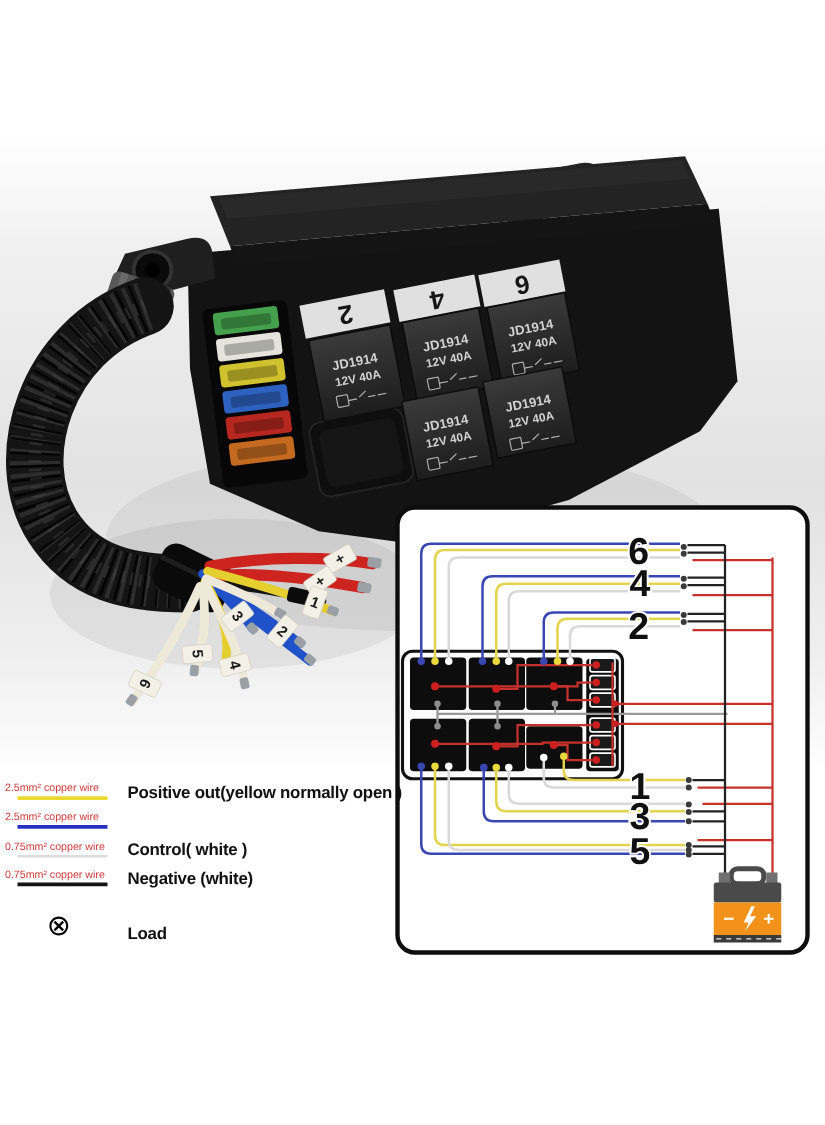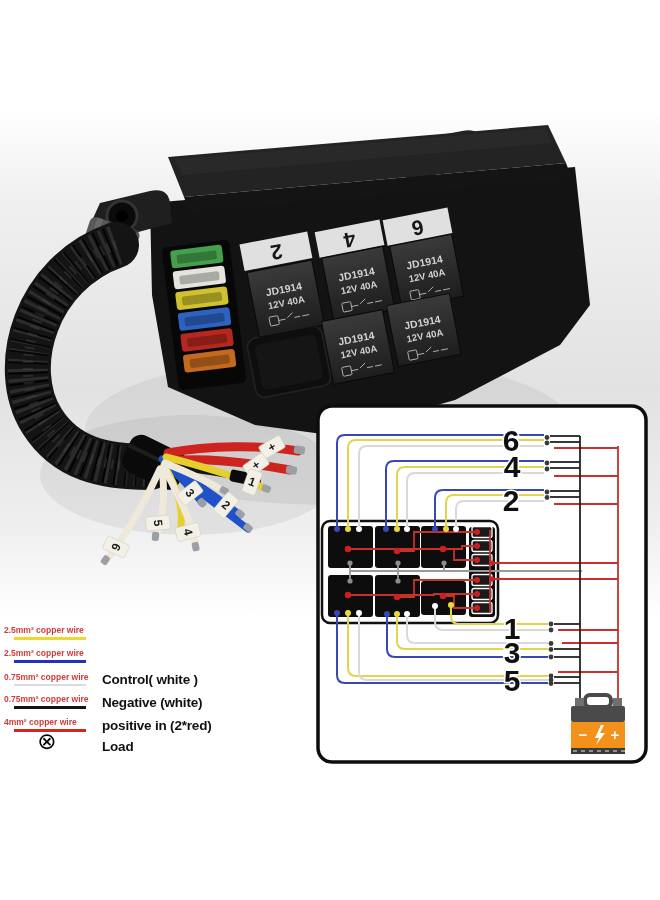--- a/index.html
+++ b/index.html
@@ -4,21 +4,21 @@
 <style>
   html,body{margin:0;padding:0;background:#fff;}
   .canvas{position:relative;width:660px;height:900px;background:#ffffff;overflow:hidden;
           font-family:"Liberation Sans",sans-serif;}
   .photo-area{position:absolute;left:0;top:95px;width:660px;height:530px;}
   .diagram-area{position:absolute;left:314px;top:399px;width:336px;height:370px;}
   
   .legend{position:absolute;left:0px;top:614px;width:320px;height:160px;}
   .lrow{position:absolute;left:0;display:flex;align-items:flex-end;height:20px;}
   .lrow .lkey{width:94px;display:flex;flex-direction:column;align-items:flex-start;}
-  .gauge{font-size:8.5px;color:#cf3b3b;line-height:1.15;padding-left:4px;white-space:nowrap;font-weight:bold;}
+  .gauge{font-size:8.5px;color:#cf3b3b;line-height:1.15;padding-left:4px;white-space:nowrap;}
   .lline{display:block;width:72px;height:3px;margin-left:14px;margin-top:1px;}
   .lline.c0{background:#ecd92e;}
   .lline.c1{background:#2431c0;}
   .lline.c2{background:#dcdcdc;height:2px;}
   .lline.c3{background:#141414;}
   .lline.c4{background:#d3271d;}
   .ltext{font-size:13.5px;font-weight:bold;color:#111;margin-left:8px;line-height:1;white-space:nowrap;
          letter-spacing:-0.2px;}
   .load-sym{width:94px;text-align:center;font-family:"DejaVu Sans",sans-serif;font-size:23px;
             color:#000;line-height:1;}
@@ -410,20 +410,21 @@
     </g>
   </svg>
   </div>
 
   <div class="legend">
     <div class="lrow" style="top:6px">
       <div class="lkey">
         <span class="gauge">2.5mm² copper wire</span>
         <span class="lline c0"></span>
       </div>
+      <span class="ltext">Positive out(yellow normally open )</span>
     </div>
     <div class="lrow" style="top:29px">
       <div class="lkey">
         <span class="gauge">2.5mm² copper wire</span>
         <span class="lline c1"></span>
       </div>
     </div>
     <div class="lrow" style="top:52px">
       <div class="lkey">
         <span class="gauge">0.75mm² copper wire</span>
@@ -431,26 +432,19 @@
       </div>
       <span class="ltext">Control( white  )</span>
     </div>
     <div class="lrow" style="top:75px">
       <div class="lkey">
         <span class="gauge">0.75mm² copper wire</span>
         <span class="lline c3"></span>
       </div>
       <span class="ltext">Negative (white)</span>
     </div>
-    <div class="lrow" style="top:98px">
-      <div class="lkey">
-        <span class="gauge">4mm² copper wire</span>
-        <span class="lline c4"></span>
-      </div>
-      <span class="ltext">positive in (2*red)</span>
-    </div>
     <div class="lrow" style="top:119px">
       <span class="load-sym">⊗</span>
       <span class="ltext" style="margin-left:8px">Load</span>
     </div>
   </div>
 
 </div>
 
 </body></html>

